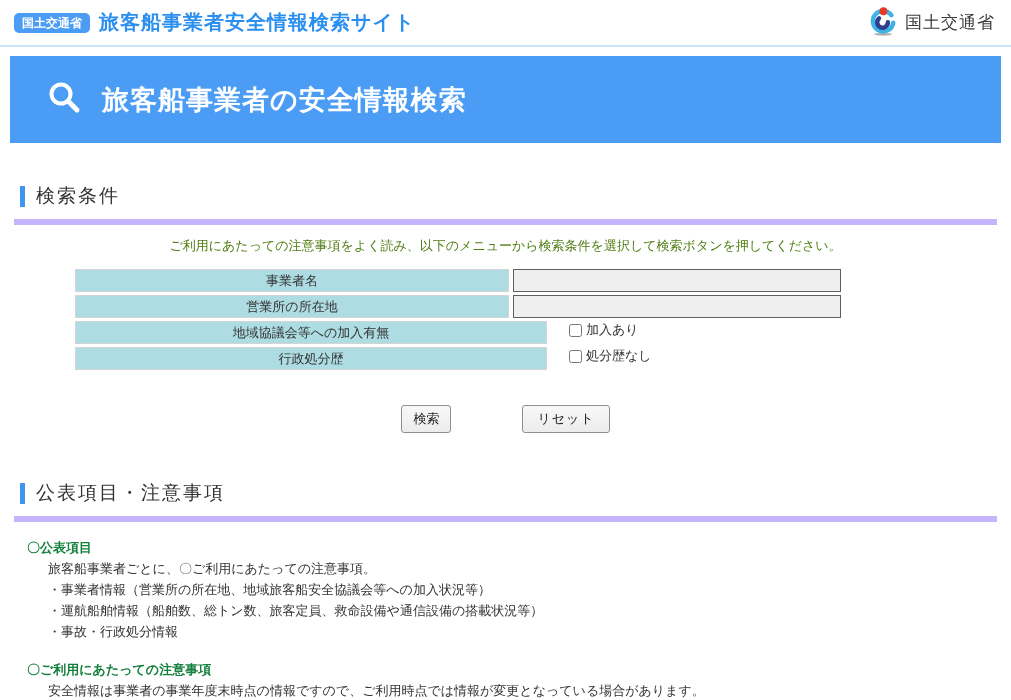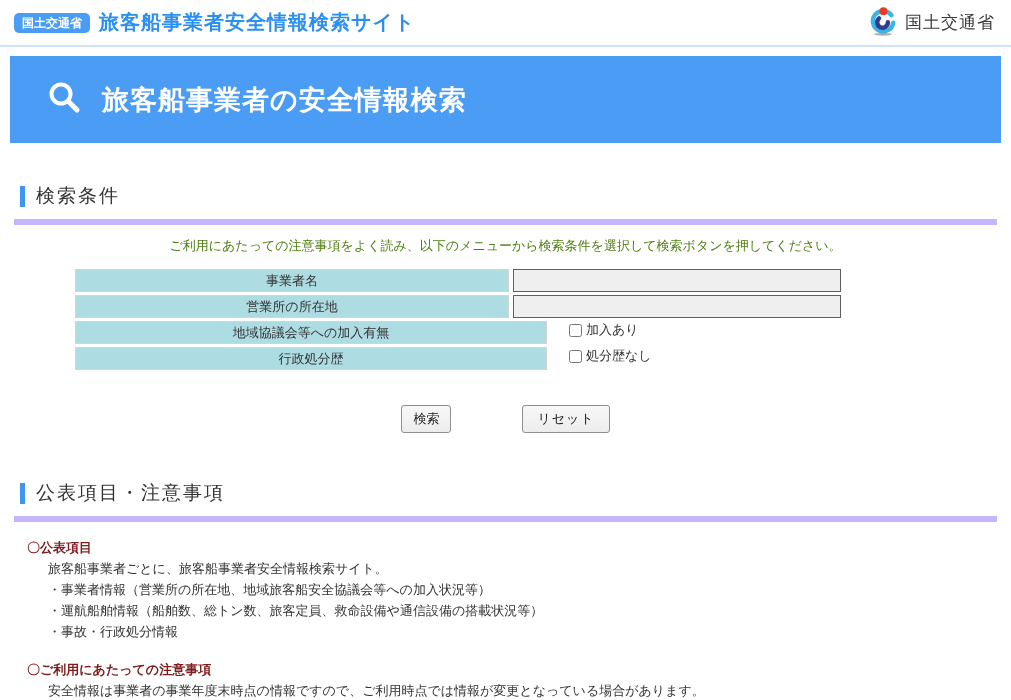--- a/index.html
+++ b/index.html
@@ -162,21 +162,21 @@
     border: 1px solid #8f8f8f;
     border-radius: 3px;
     padding: 4px 11px;
     cursor: pointer;
   }
   .reset-button { padding: 4px 14px; letter-spacing: 1px; }
 
   
   .notes-block { margin: 15px 0 0 13px; font-size: 13px; line-height: 21px; }
   .notes-block.second { margin-top: 17px; }
-  .notes-heading { font-weight: bold; color: #7f1d1d; }
+  .notes-heading { font-weight: bold; color: #15803d; }
   .notes-line { margin-left: 21px; color: #333333; }
 </style>
 </head>
 <body>
 
 <header class="top-header">
   <span class="gov-badge">国土交通省</span>
   <span class="site-title">旅客船事業者安全情報検索サイト</span>
   <span class="header-spacer"></span>
   <span class="org-logo-wrap">
@@ -254,21 +254,21 @@
     <button type="button" class="form-button reset-button">リセット</button>
   </div>
 
   <div class="section-header notes-section-header">
     <span class="accent-bar"></span>
     <span class="section-title">公表項目・注意事項</span>
   </div>
 
   <div class="notes-block">
     <div class="notes-heading">〇公表項目</div>
-    <div class="notes-line">旅客船事業者ごとに、旅客船事業者安全情報検索サイト。</div>
+    <div class="notes-line">旅客船事業者ごとに、〇ご利用にあたっての注意事項。</div>
     <div class="notes-line">・事業者情報（営業所の所在地、地域旅客船安全協議会等への加入状況等）</div>
     <div class="notes-line">・運航船舶情報（船舶数、総トン数、旅客定員、救命設備や通信設備の搭載状況等）</div>
     <div class="notes-line">・事故・行政処分情報</div>
   </div>
 
   <div class="notes-block second">
     <div class="notes-heading">〇ご利用にあたっての注意事項</div>
     <div class="notes-line">安全情報は事業者の事業年度末時点の情報ですので、ご利用時点では情報が変更となっている場合があります。</div>
     <div class="notes-line">最新の情報を確認したい場合は、事業者にご確認をお願いいたします。</div>
 

